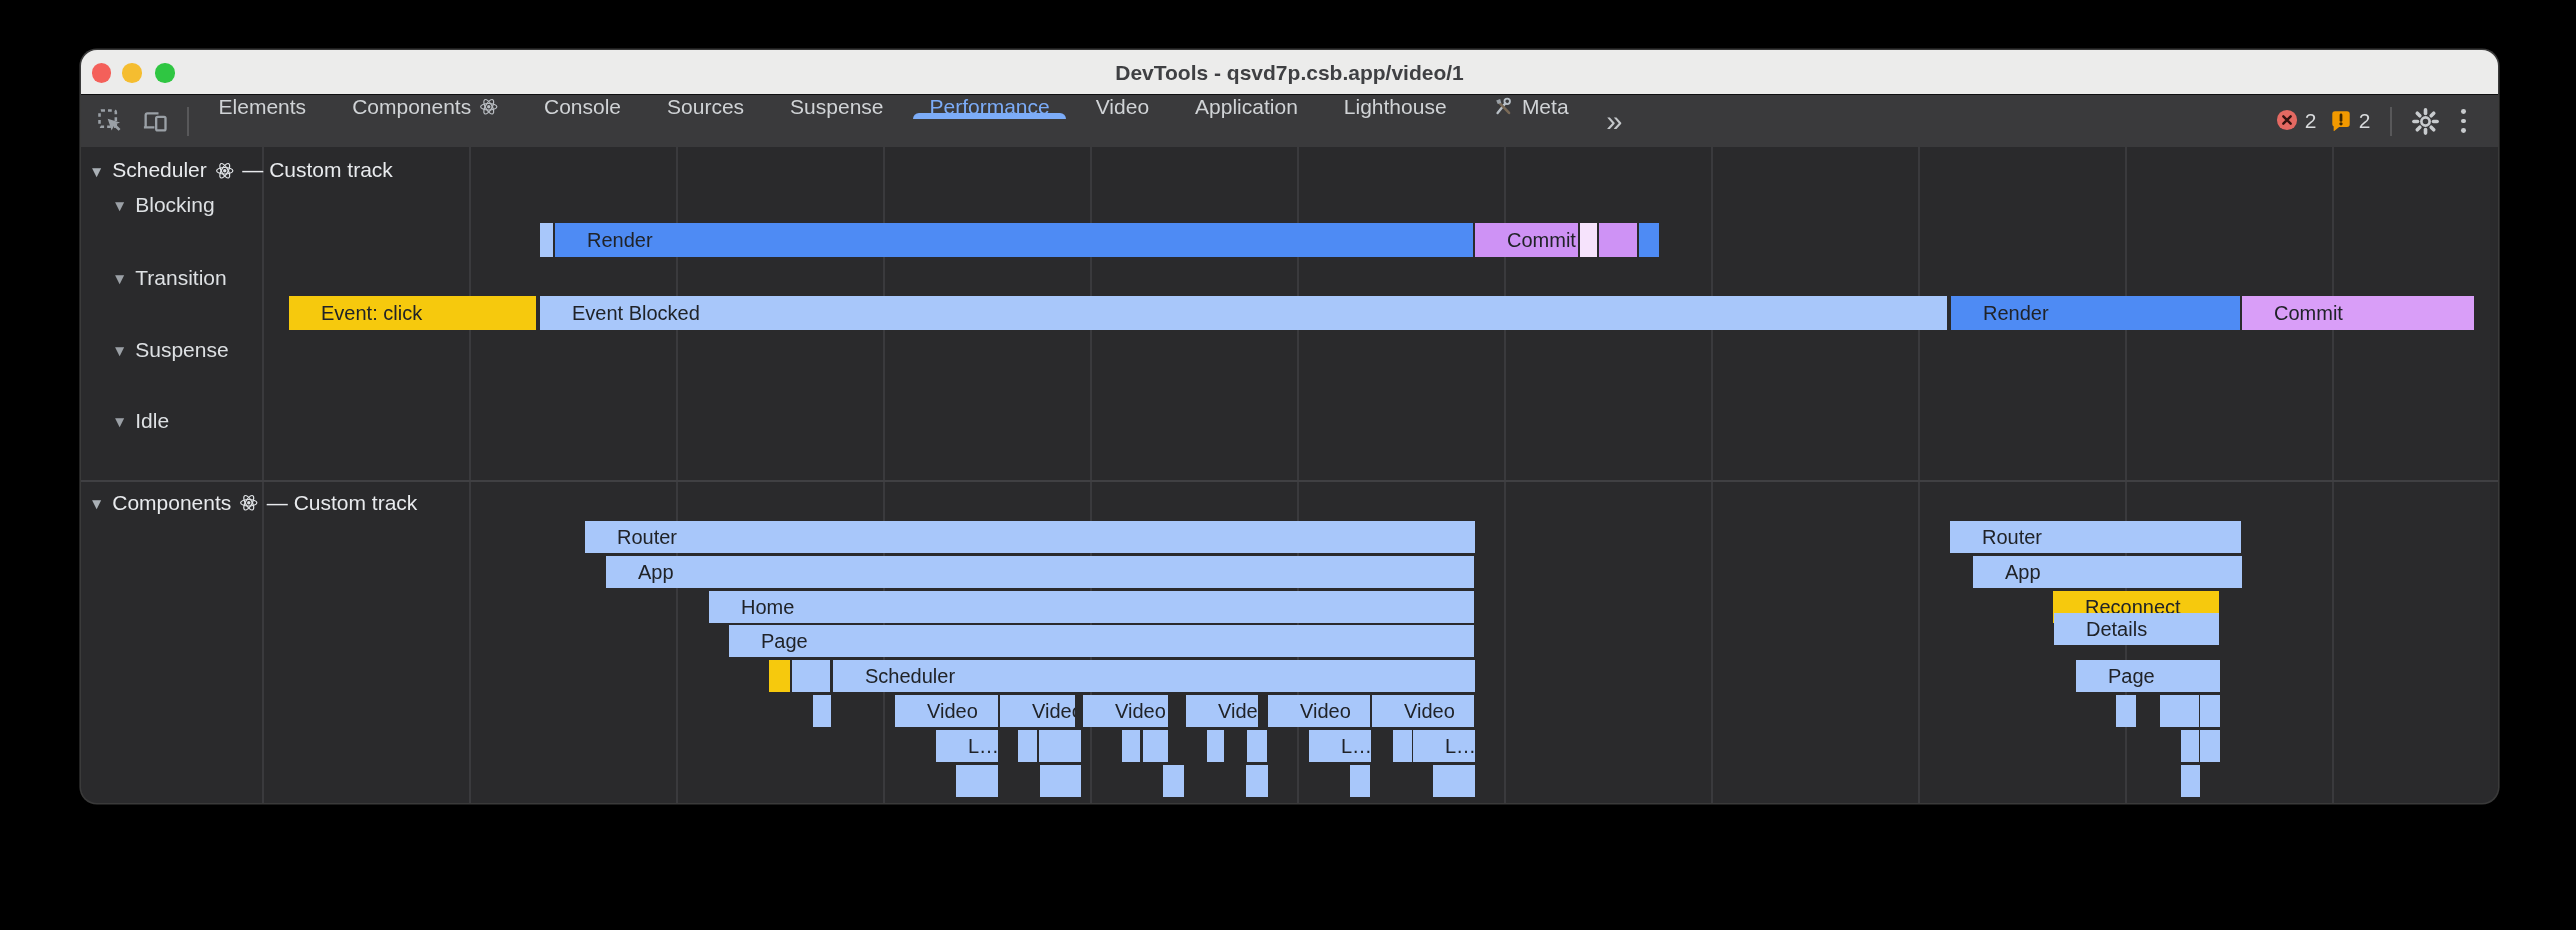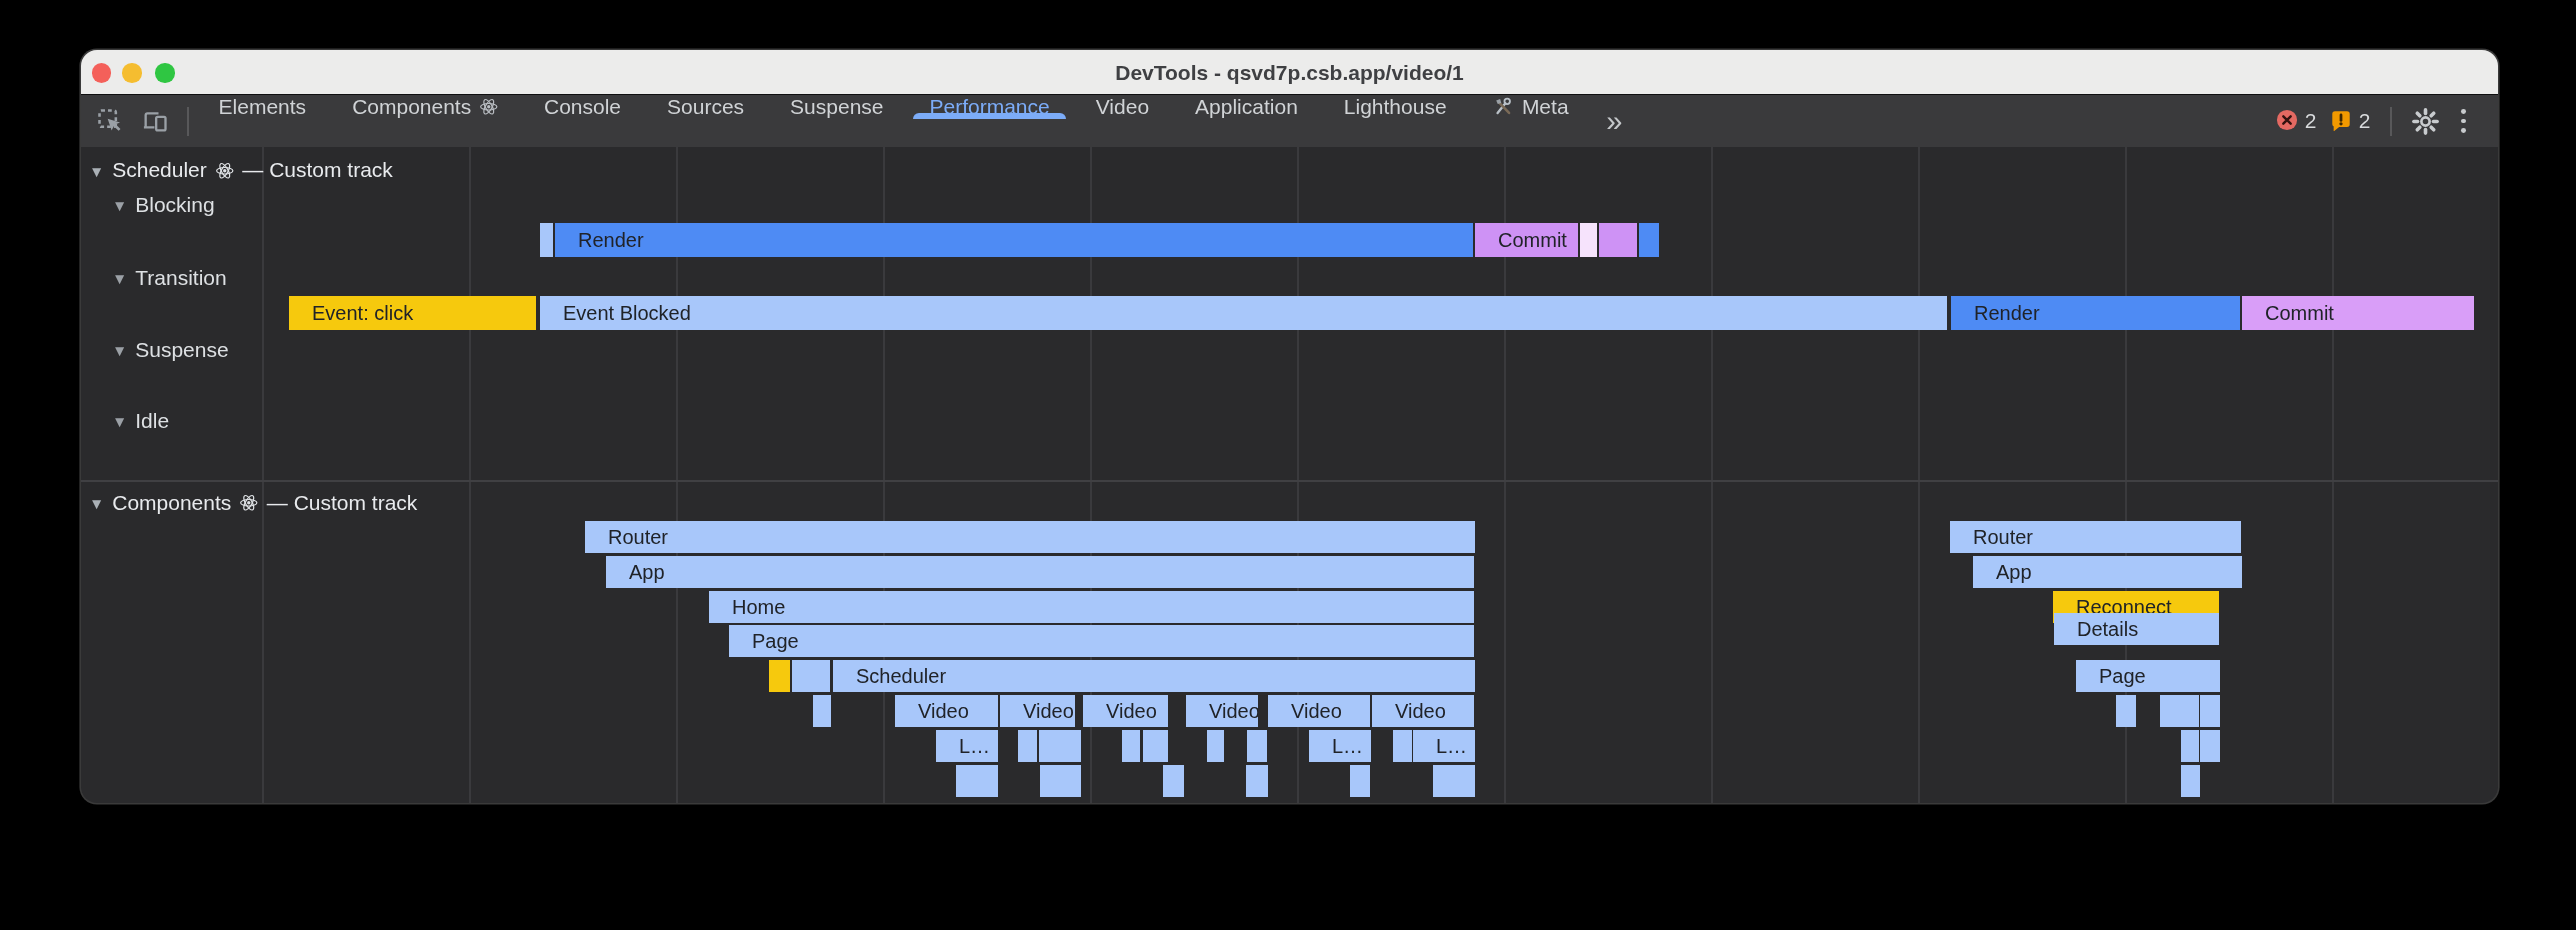--- a/index.html
+++ b/index.html
@@ -39,21 +39,21 @@
   .track-header{position:absolute;display:flex;align-items:center;gap:8px;
                 font-size:21px;color:#e8eaed;left:8px;white-space:nowrap;}
   .tri{font-size:15.4px;color:#aab0b6;line-height:1;transform:translateY(0.8px);}
   .atom{display:flex;align-items:center;color:#dfe2e5;}
   .lane-label{position:absolute;left:31px;display:flex;align-items:center;gap:8px;
               font-size:21px;color:#dde0e3;white-space:nowrap;}
   .lane-label .tri{color:#9ba0a6;}
   .track-divider{position:absolute;left:0;right:0;height:1.6px;background:#404043;}
   .tbar{position:absolute;box-sizing:border-box;color:#202328;font-size:20px;
         white-space:nowrap;overflow:hidden;}
-  .tbar span{padding-left:23px;}
+  .tbar span{padding-left:17px;margin-left:15px;}
 </style>
 </head>
 <body>
 
 <div class="window">
 
   <div class="titlebar">
     <span class="light r"></span>
     <span class="light y"></span>
     <span class="light g"></span>

